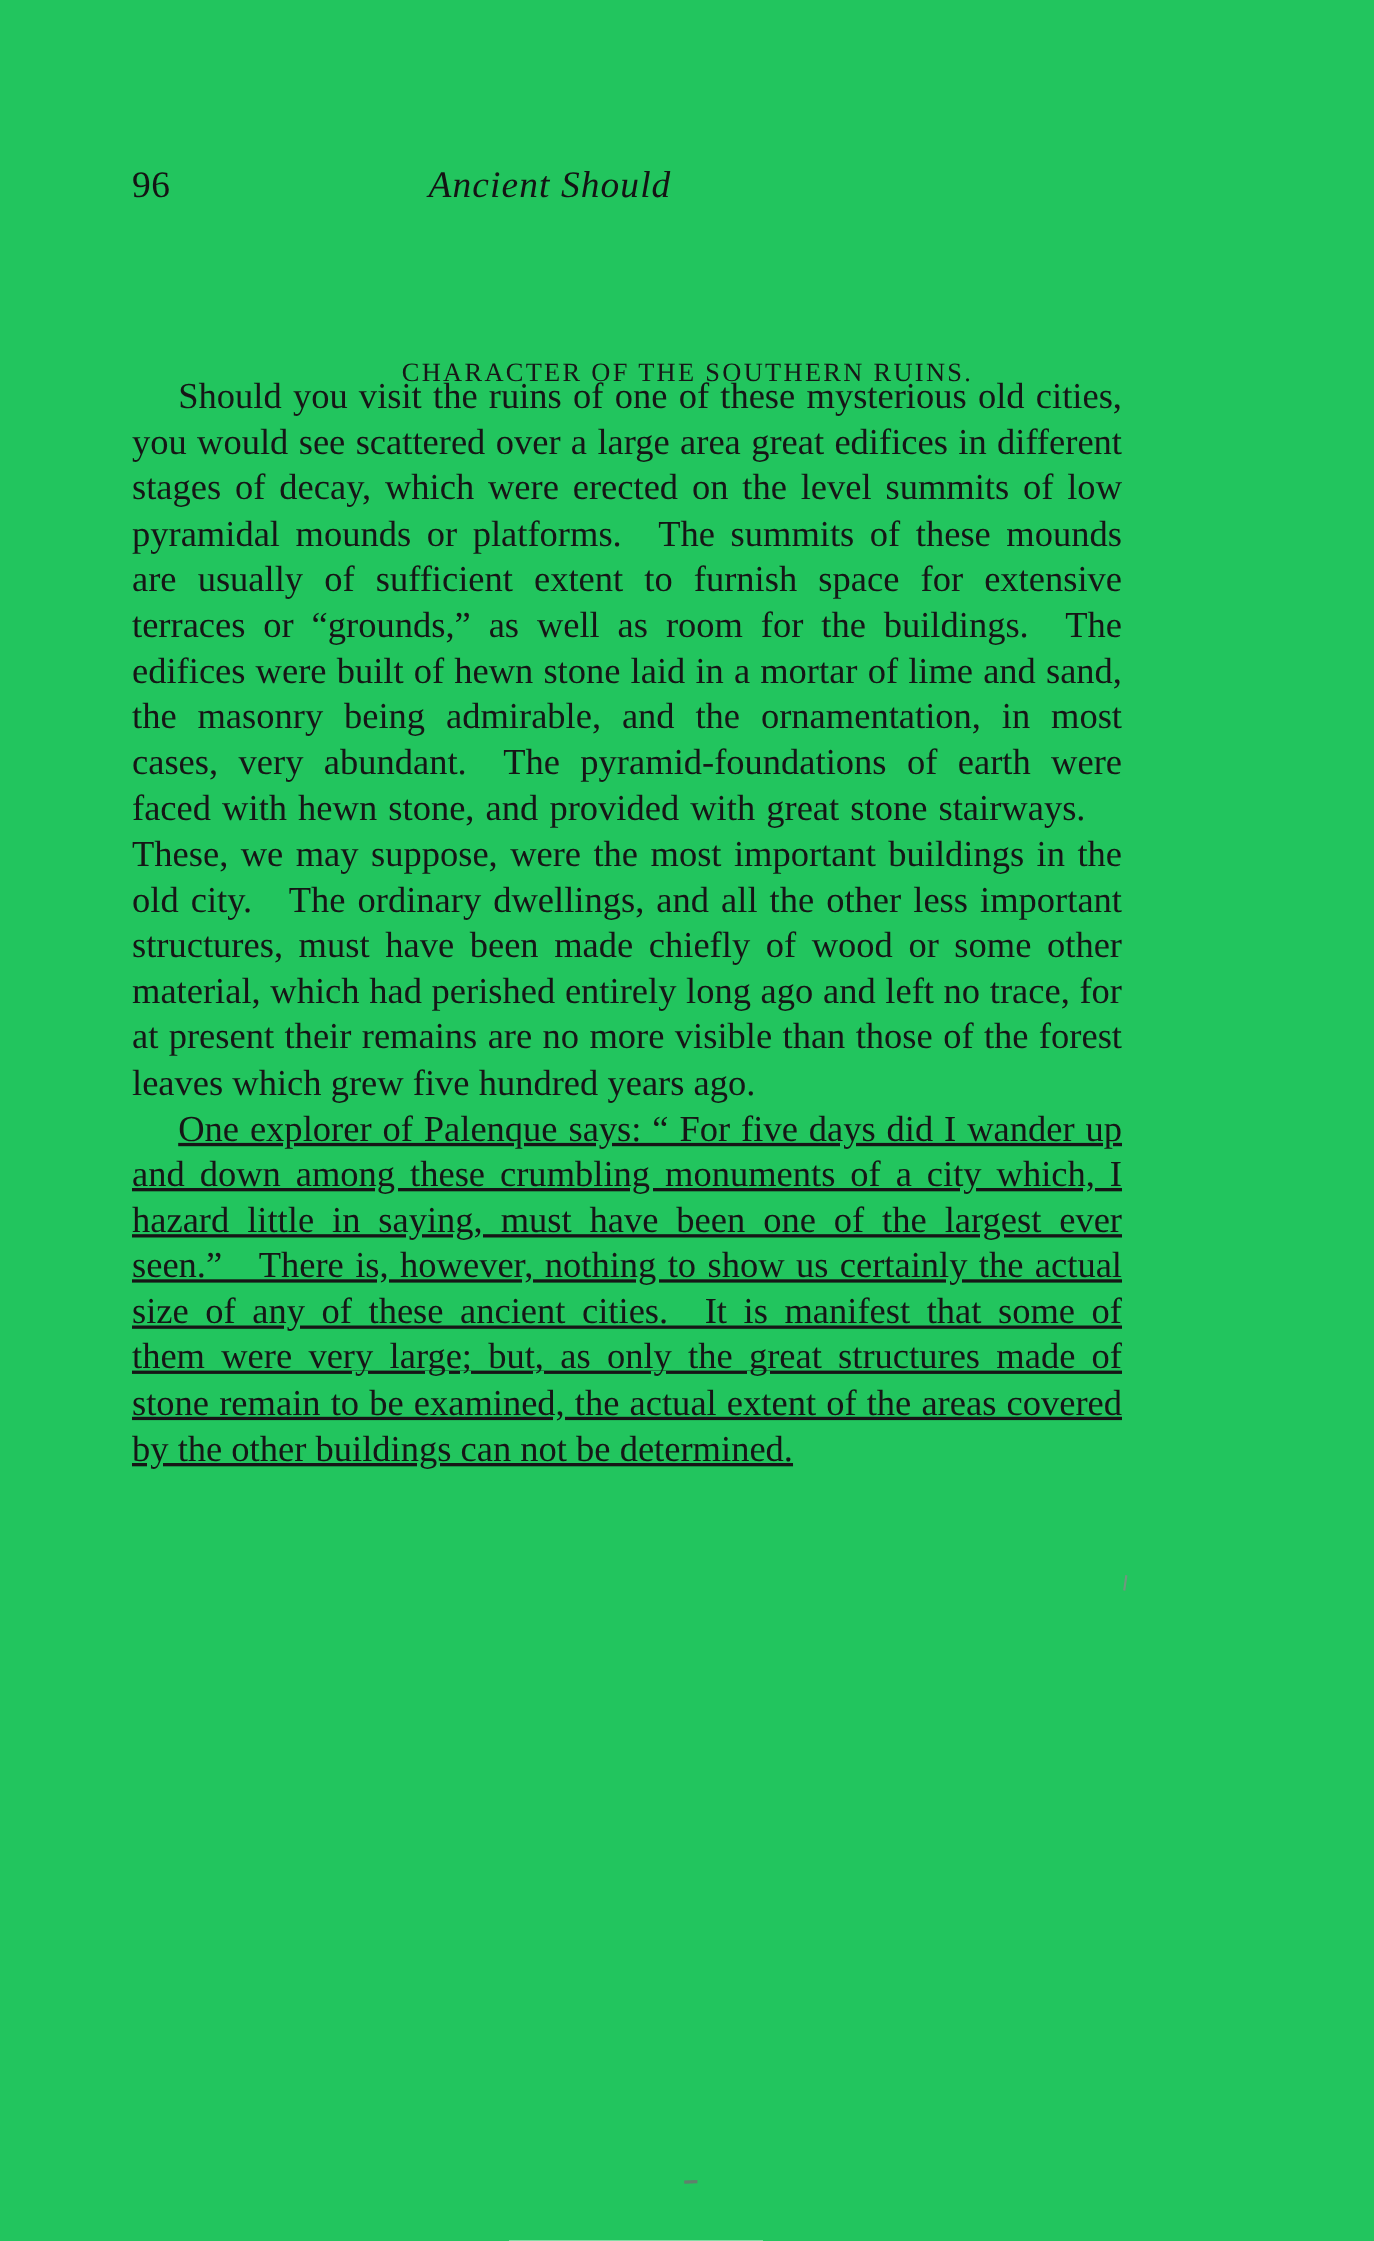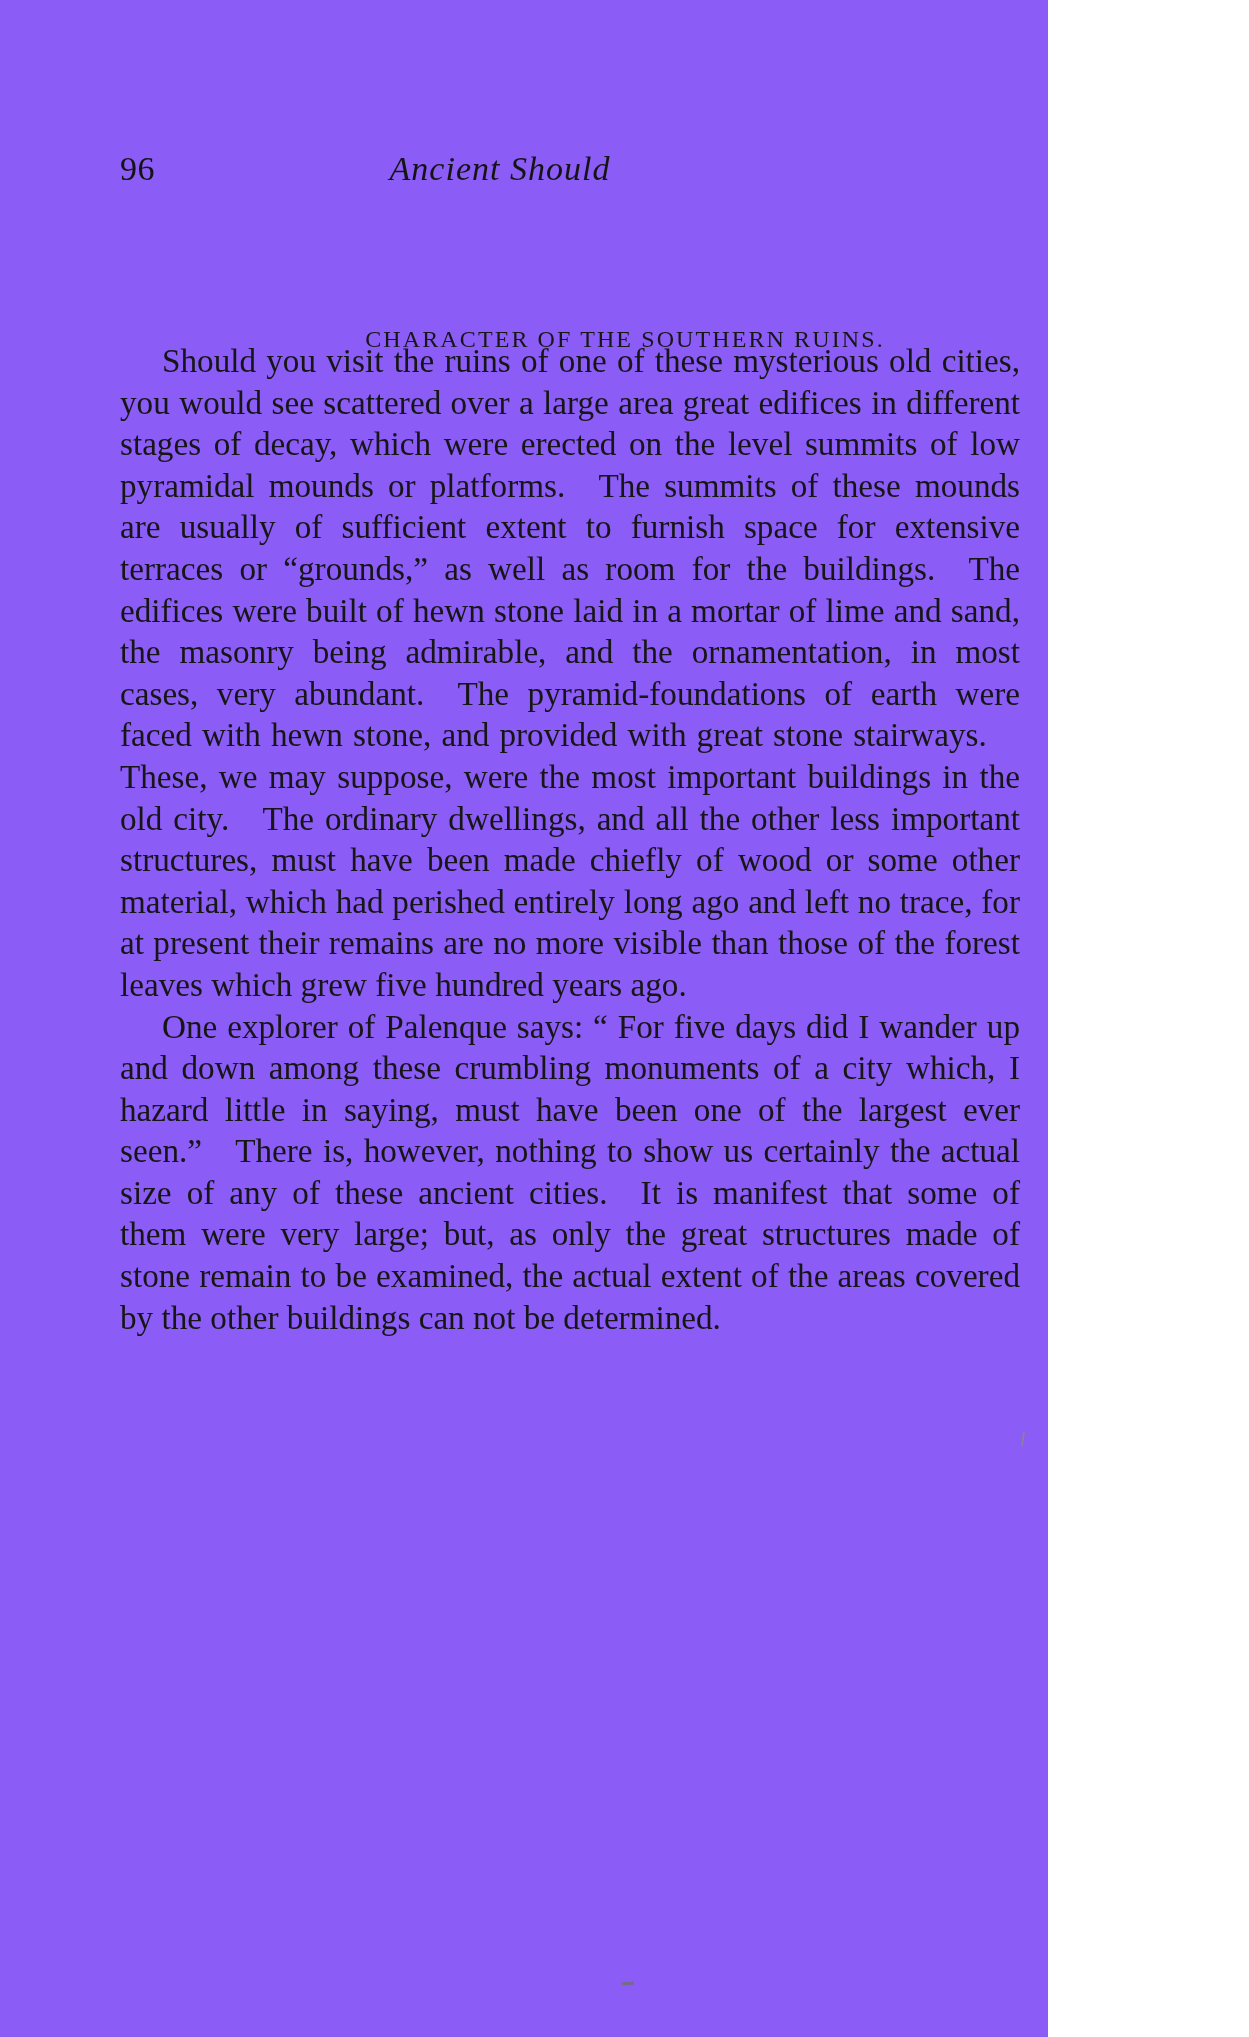--- a/index.html
+++ b/index.html
@@ -11,23 +11,23 @@
     width: 1249px;
     height: 2037px;
     font-family: "Liberation Serif", serif;
     color: #1a1a1a;
     position: relative;
     overflow: hidden;
   }
   .page {
     position: absolute;
     top: 0; left: 0;
-    width: 1048px;
+    width: 1249px;
     height: 2037px;
-    background: #8b5cf6;
+    background: #22c55e;
   }
   
   .running-head {
     position: absolute;
     top: 150px;
     left: 120px;
     width: 1010px;
     height: 46px;
   }
   .folio {
@@ -74,20 +74,21 @@
     font-size: 33.2px;
     line-height: 41.6px;
     text-align: justify;
     text-justify: inter-word;
     color: #161616;
     -webkit-hyphens: manual;
     hyphens: manual;
   }
   .body-text p + p {
     margin-top: 0;
+    text-decoration: underline;
   }
   .stray-mark-1 {
     position: absolute;
     left: 1022px;
     top: 1432px;
     width: 2px;
     height: 14px;
     background: #8a8a8a;
     transform: rotate(8deg);
     opacity: 0.75;

